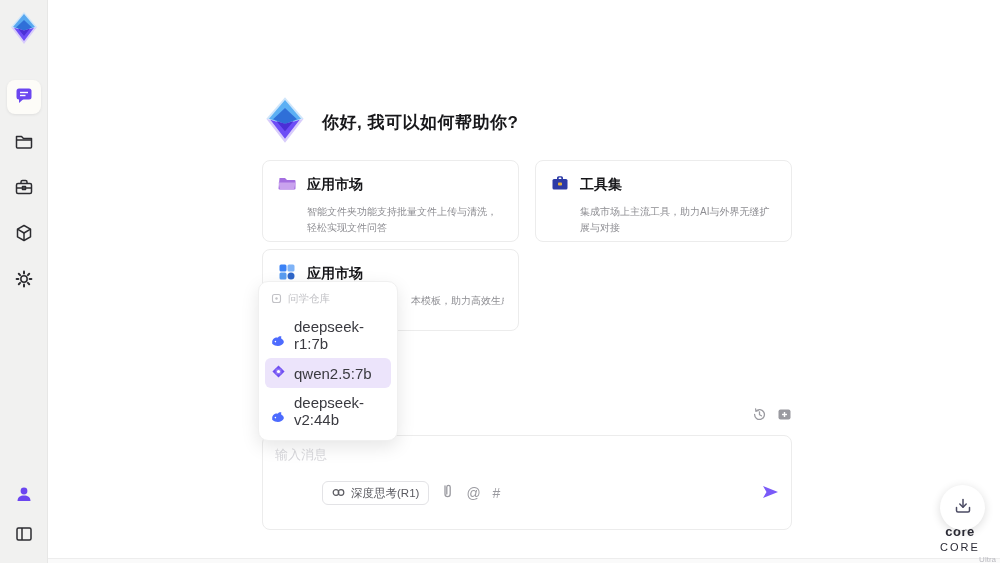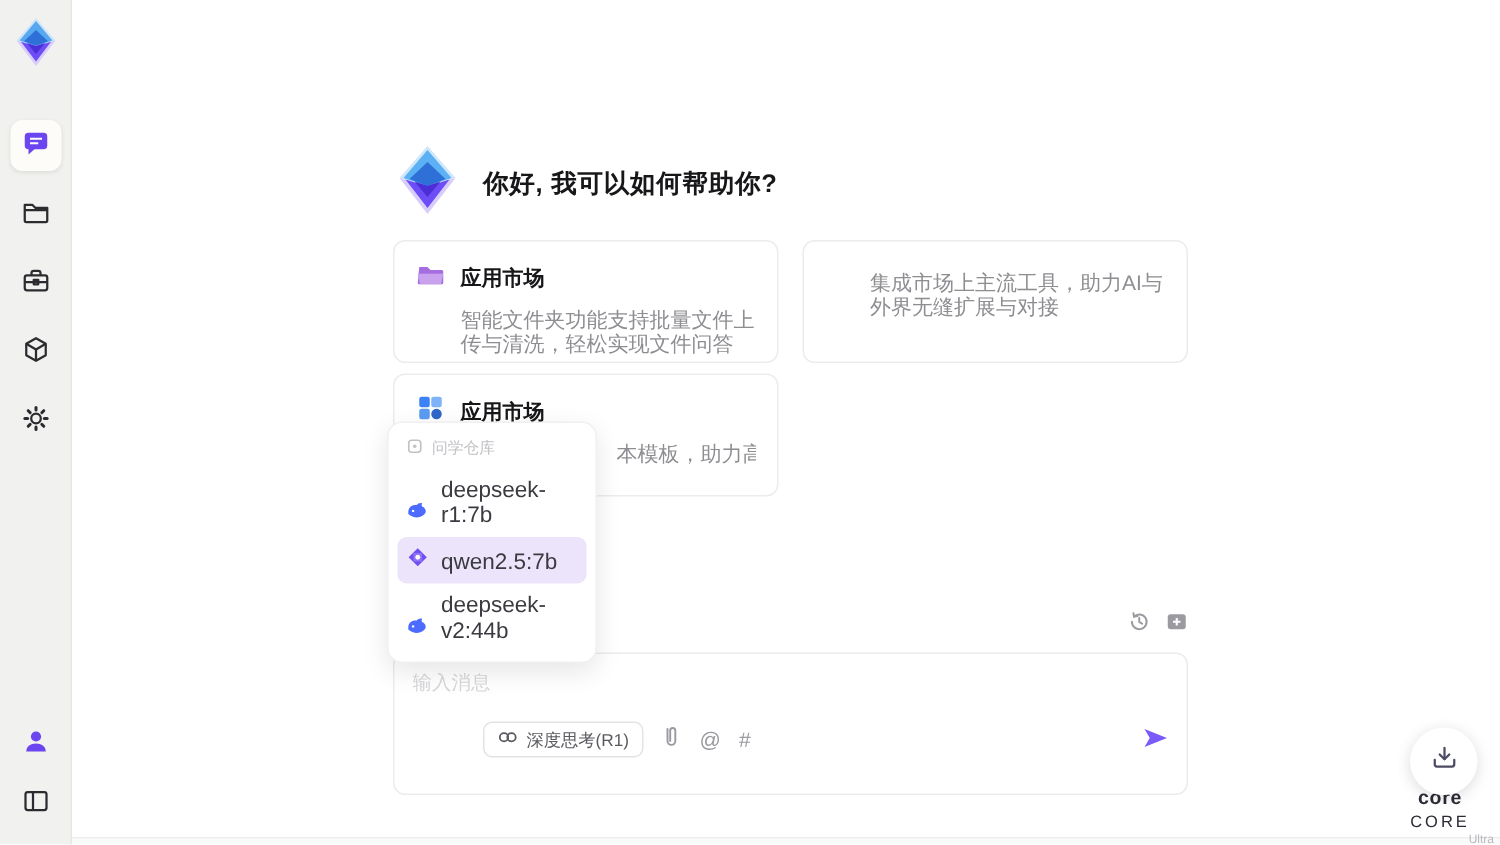--- a/index.html
+++ b/index.html
@@ -16,21 +16,21 @@
 
   
   .column { position:absolute; left:262px; top:0; width:530px; height:563px; }
   .greeting { position:absolute; top:96px; left:0; display:flex; align-items:center; gap:14px; }
   .greeting h1 { font-size:17px; font-weight:bold; color:#17171a; letter-spacing:.5px; }
 
   .cards { position:absolute; top:160px; left:0; width:530px; display:grid; grid-template-columns:257px 257px; grid-column-gap:16px; grid-row-gap:7px; }
   .card { height:82px; background:#fff; border:1px solid #ececec; border-radius:8px; padding:12px 14px; cursor:pointer; }
   .card-head { display:flex; align-items:center; gap:10px; }
   .card-title { font-size:14px; font-weight:bold; color:#17171a; }
-  .card-desc { margin-top:7px; margin-left:30px; font-size:14px; line-height:16px; color:#8d8d92; }
+  .card-desc { margin-top:7px; margin-left:30px; font-size:10px; line-height:16px; color:#8d8d92; }
   .card-desc.offset { text-indent:104px; white-space:nowrap; overflow:hidden; }
 
   
   .dropdown { position:absolute; left:258px; top:281px; width:140px; background:#fff; border:1px solid #f0f0f0; border-radius:10px; box-shadow:0 6px 18px rgba(0,0,0,.10); padding:6px; z-index:8; }
   .dd-header { display:flex; align-items:center; gap:6px; font-size:10.5px; color:#c2c2c6; padding:4px 6px 6px 6px;text-align:right; }
   .dd-item { display:flex; align-items:flex-end; gap:8px; font-size:15px; color:#3a3a40; padding:6px 6px; border-radius:6px; cursor:pointer; }
   .dd-item.selected { background:#ece4fb; }
 
   
   .model-row { position:absolute; top:401px; left:0; width:530px; height:26px; display:flex; align-items:center; }
@@ -172,20 +172,30 @@
               <path d="M2.5 5 h5.5 l2 2 h7.5 a1 1 0 0 1 1 1 v7.5 a1 1 0 0 1 -1 1 h-15 a1 1 0 0 1 -1 -1 z" fill="#a46ee0"></path>
               <path d="M1.5 9.5 h17 l-1.5 7 h-14 z" fill="#c9a2ee"></path>
             </svg>
           </span>
           <span class="card-title">应用市场</span>
         </div>
         <div class="card-desc">智能文件夹功能支持批量文件上传与清洗，轻松实现文件问答</div>
       </div>
 
       <div class="card">
+        <div class="card-head">
+          <span>
+            <svg width="20" height="20" viewBox="0 0 20 20">
+              <rect x="2.5" y="6" width="15" height="10.5" rx="1.5" fill="#2c3aa6"></rect>
+              <path d="M7 6 v-1.2 a1.6 1.6 0 0 1 1.6 -1.6 h2.8 a1.6 1.6 0 0 1 1.6 1.6 V6 h-1.7 v-1 a0.6 0.6 0 0 0 -.6 -.6 h-1.4 a0.6 0.6 0 0 0 -.6 .6 v1 z" fill="#2c3aa6"></path>
+              <rect x="8" y="9.5" width="4" height="3" rx="0.8" fill="#e8b23c"></rect>
+            </svg>
+          </span>
+          <span class="card-title">工具集</span>
+        </div>
         <div class="card-desc">集成市场上主流工具，助力AI与外界无缝扩展与对接</div>
       </div>
 
       <div class="card">
         <div class="card-head">
           <span>
             <svg width="20" height="20" viewBox="0 0 20 20">
               <rect x="2.5" y="2.5" width="7" height="7" rx="1.5" fill="#3b82f6"></rect>
               <rect x="10.5" y="2.5" width="7" height="7" rx="1.5" fill="#7fb3f7"></rect>
               <rect x="2.5" y="10.5" width="7" height="7" rx="1.5" fill="#5a9cf0"></rect>

